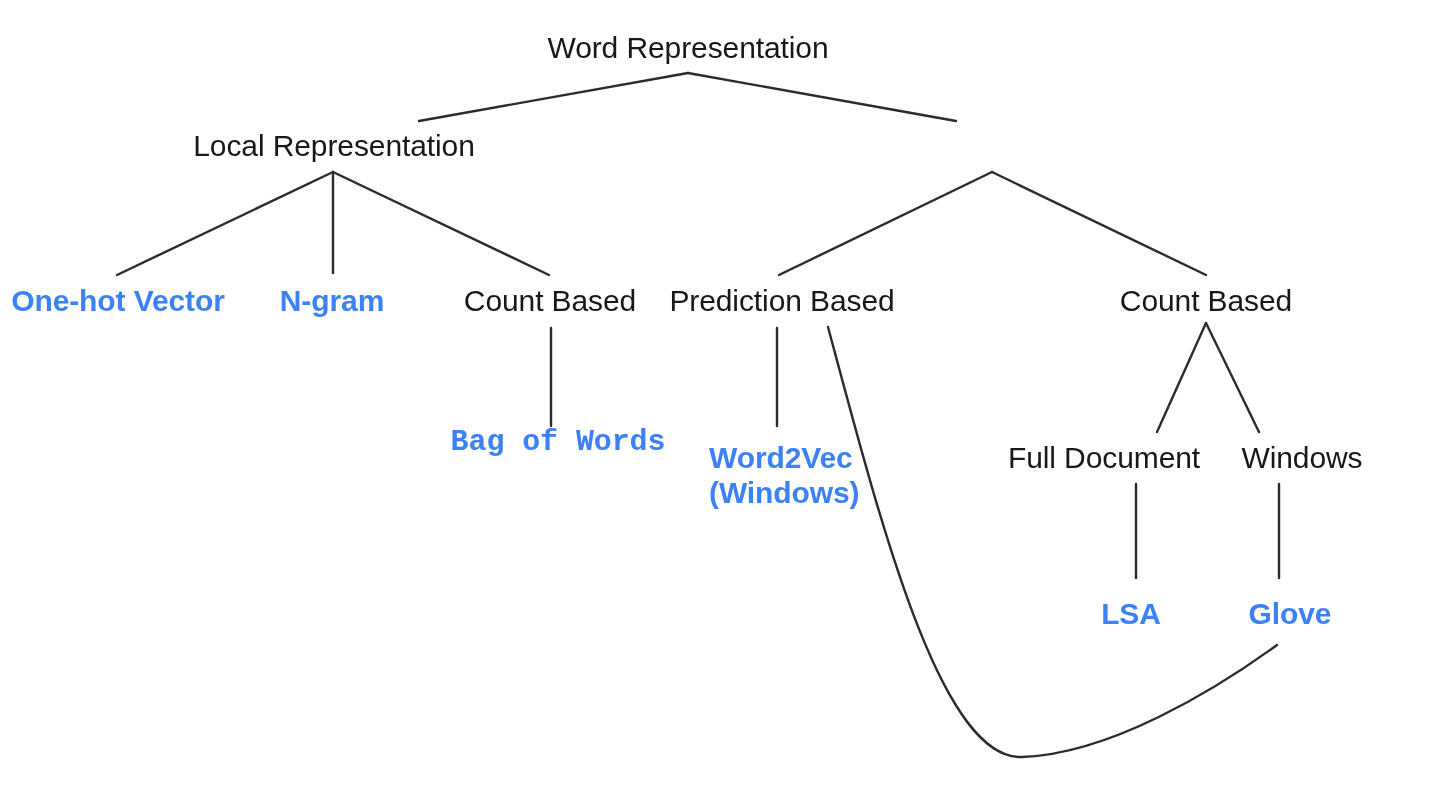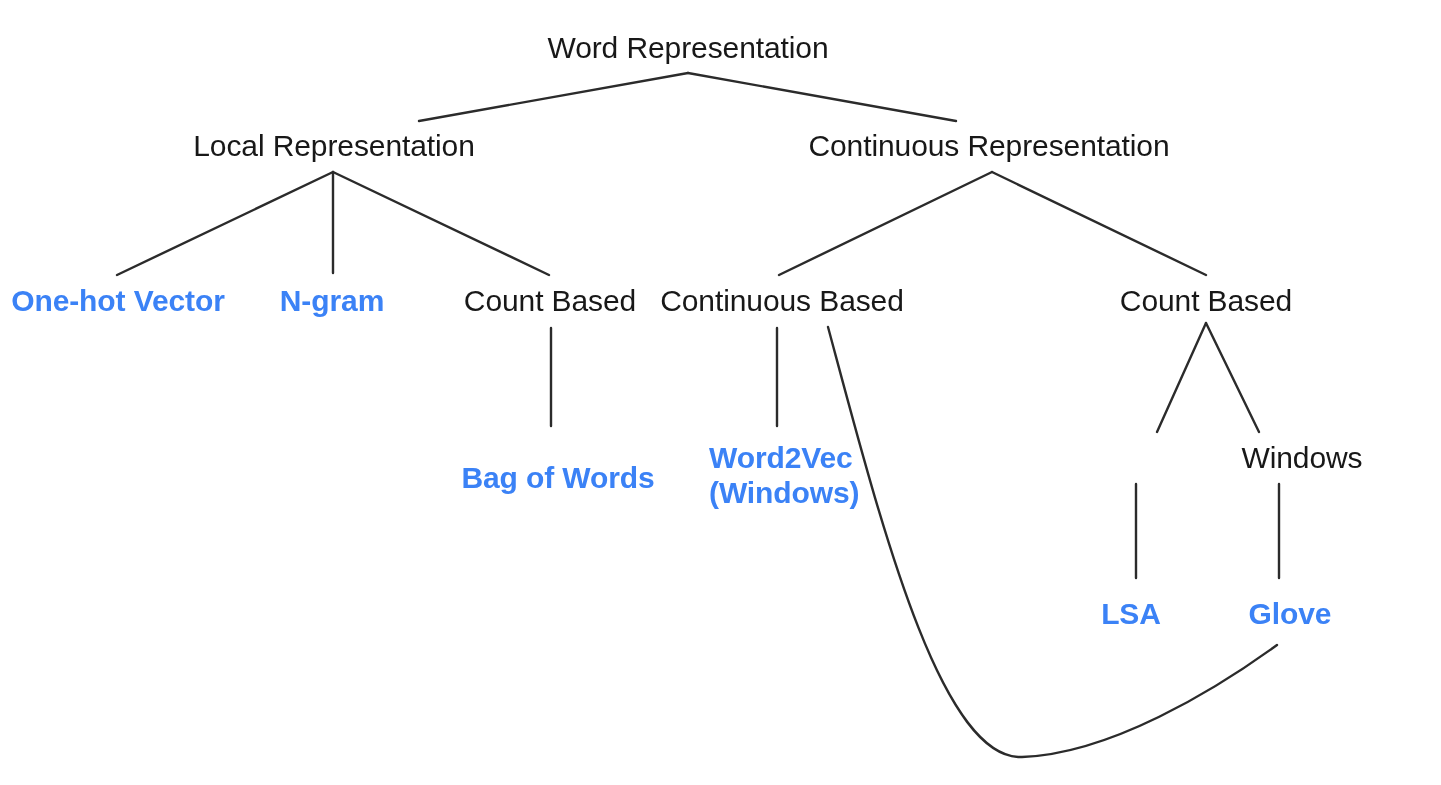--- a/index.html
+++ b/index.html
@@ -87,41 +87,41 @@
 
       <path d="M 1136 484 L 1136 578"></path>
       <path d="M 1279 484 L 1279 578"></path>
     </g>
   </svg>
 
   <div class="node cat center" style="left:688px; top:31px;">Word Representation</div>
 
   <div class="node cat center" style="left:334px; top:129px;text-align:right;">Local Representation</div>
 
-  <div class="node cat center" style="left:989px; top:129px;">Continuous Representation</div>
 
   <div class="node leaf center" style="left:118px; top:284px;">One-hot Vector</div>
 
   <div class="node leaf center" style="left:332px; top:284px;">N-gram</div>
 
   <div class="node cat center" style="left:550px; top:284px;">Count Based</div>
 
-  <div class="node cat center" style="left:782px; top:284px;">Continuous Based</div>
+  <div class="node cat center" style="left:782px; top:284px;">Prediction Based</div>
 
   <div class="node cat center" style="left:1206px; top:284px;">Count Based</div>
 
-  <div class="node leaf center" style="left:558px; top:461px;">
+  <div class="node leaf center" style="left:558px; top:425px;font-family:Liberation Mono, monospace;">
     <span class="line1">Bag of Words</span>
   </div>
 
   <div class="node leaf leftalign" style="left:709px; top:441px;">
     <span class="line1">Word2Vec</span>
     <span class="line2">(Windows)</span>
   </div>
 
+  <div class="node cat center" style="left:1104px; top:441px;">Full Document</div>
 
   <div class="node cat center" style="left:1302px; top:441px;">Windows</div>
 
   <div class="node leaf center" style="left:1131px; top:597px;">LSA</div>
 
   <div class="node leaf center" style="left:1290px; top:597px;">Glove</div>
 
 </div>
 
 </body></html>

